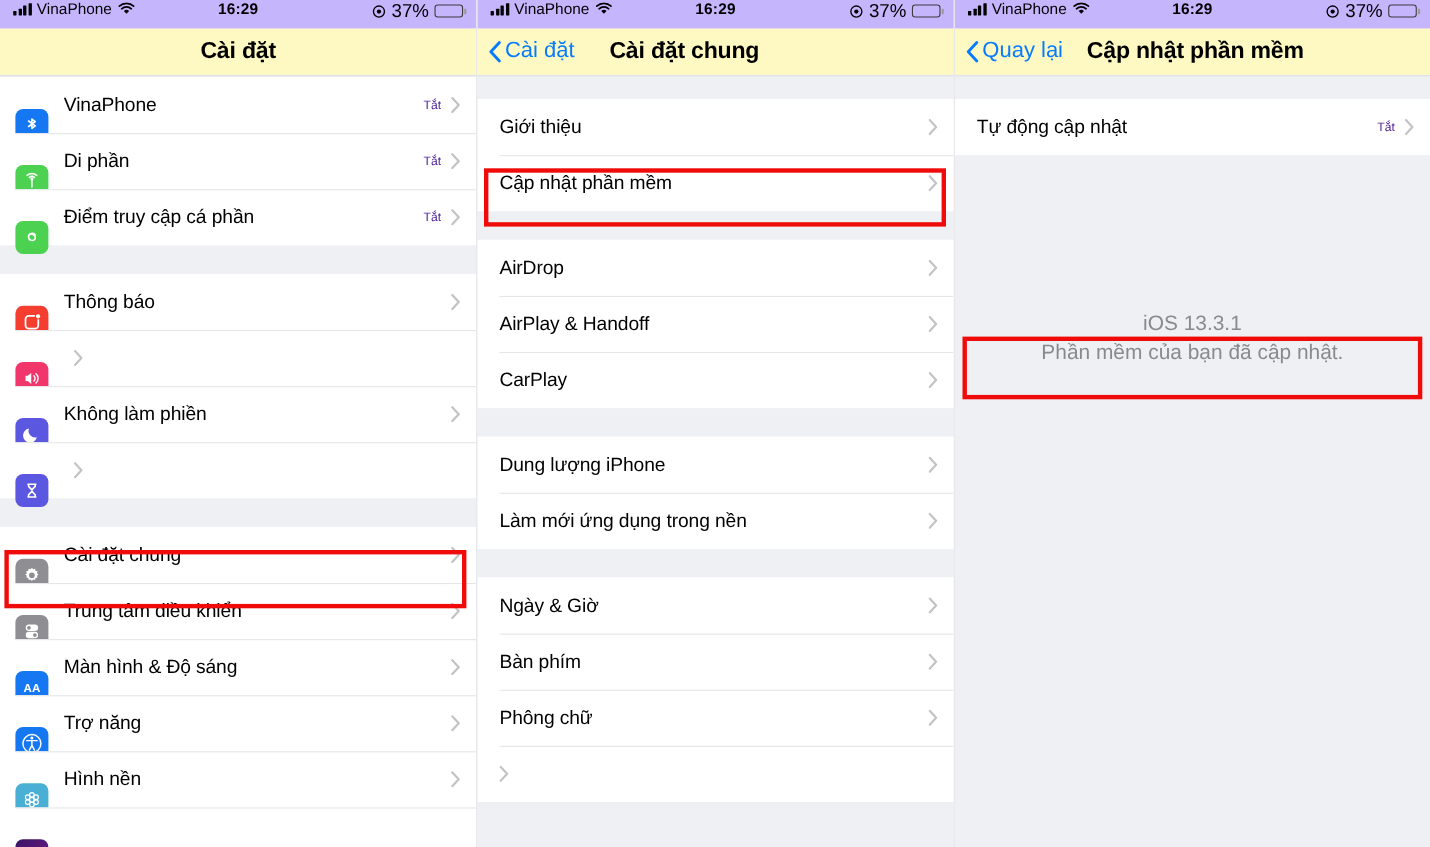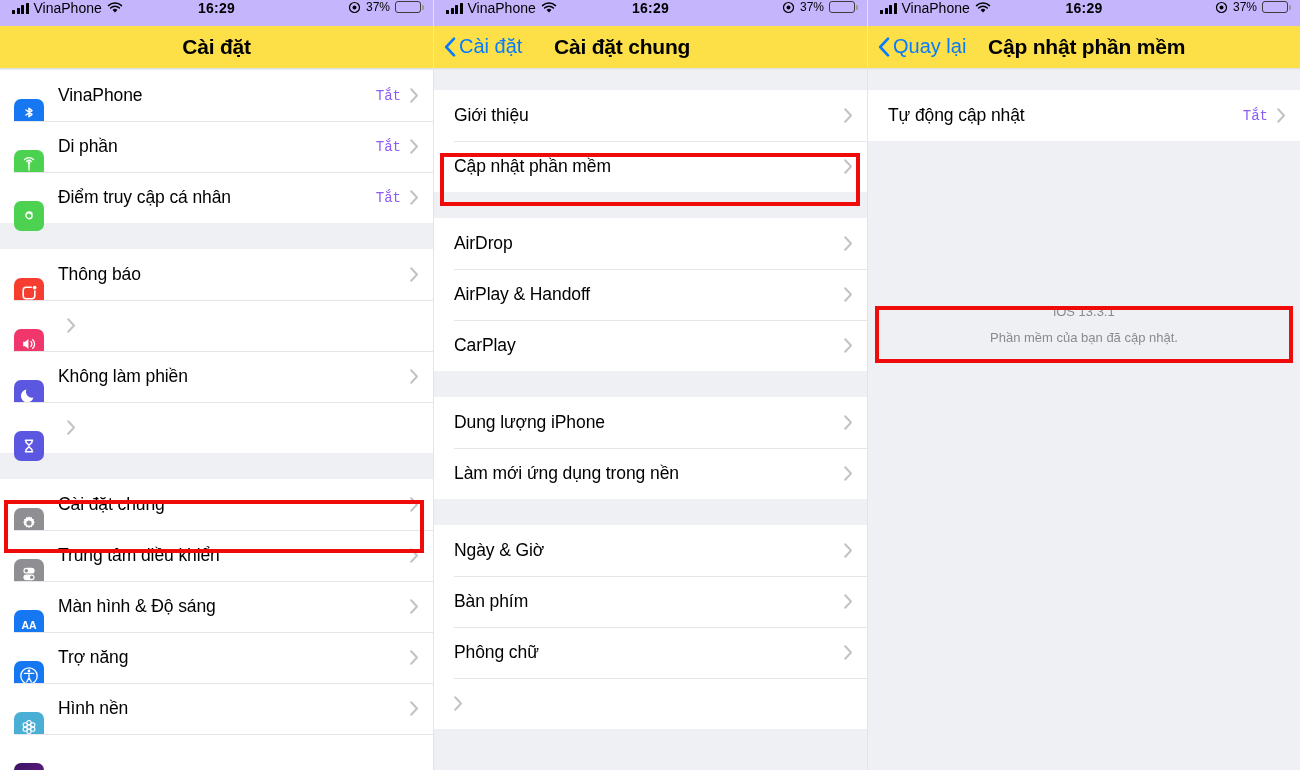--- a/index.html
+++ b/index.html
@@ -46,36 +46,36 @@
   }
   .bars { display: flex; align-items: flex-end; gap: 1.5px; height: 11px; }
   .bars i { display: block; width: 3px; background: #000; border-radius: 0.5px; }
   .bars i:nth-child(1) { height: 4px; }
   .bars i:nth-child(2) { height: 6px; }
   .bars i:nth-child(3) { height: 8.5px; }
   .bars i:nth-child(4) { height: 11px; }
   .carrier { font-size: 14px; font-weight: 500; }
   .wifi { width: 16px; height: 12px; display: block; }
   .loc { width: 13px; height: 13px; display: block; }
-  .batt-pct { font-size: 12px; font-weight: 500; }
+  .batt-pct { font-size: 17px; font-weight: 500; }
   .batt {
     width: 26px; height: 12px;
     border: 1.3px solid #3c3c3c; border-radius: 3px;
     position: relative; padding: 1.3px;
   }
   .batt::after {
     content: ""; position: absolute; right: -3.5px; top: 3px;
     width: 2px; height: 5px; background: #9a9a9e; border-radius: 0 1px 1px 0;
   }
   .batt .fill { height: 100%; width: 37%; background: #000; border-radius: 1px; }
 
   
   .navbar {
     height: 42px;
-    background: #fde047;
+    background: #fef9c3;
     display: flex; align-items: center;
     position: relative;
     padding: 0 10px;
     border-bottom: 1px solid transparent;
   }
   .nav-title {
     position: absolute; left: 0; right: 0;
     text-align: center;
     font-size: 21px; font-weight: 700;
     color: #000;
@@ -114,35 +114,34 @@
   .row.noicon + .row.noicon::before { left: 20px; }
   .icon {
     width: 30px; height: 30px; border-radius: 7px;
     margin-right: 14px;
     flex: 0 0 30px;
     display: flex; align-items: center; justify-content: center;
     overflow: hidden;
     margin-top: 36px;
   }
   .label { font-size: 17.5px; color: #000; letter-spacing: -0.1px; flex: 1; }
-  .value { font-size: 14px; color: #8b5cf6; margin-right: 9px; font-family: Liberation Mono, monospace; }
+  .value { font-size: 11px; color: #4c1d95; margin-right: 9px; }
   .chev {
     width: 9px; height: 15px; flex: 0 0 9px;
   }
 
   
   .update-note {
     position: absolute;
     left: 8px; right: 8px;
     top: 212px;
     text-align: center;
     color: #8a8a8e;
-    font-size: 13px;
+    font-size: 19px;
     line-height: 26px;
-    margin-top: 17px;
   }
 
   
   .redbox {
     position: absolute;
     border: 4px solid #f00b0b;
     pointer-events: none;
     z-index: 20;
   }
   #rb-left   { left: 4px;  top: 500px; width: 420px; height: 53px; }
@@ -213,21 +212,21 @@
           <svg class="chev" viewBox="0 0 9 15">
               <path d="M1.2 1.2 L7 7.5 L1.2 13.8" fill="none" stroke="#c3c3c7" stroke-width="2" stroke-linecap="round" stroke-linejoin="round"></path>
             </svg>
         </div>
         <div class="row">
           <span class="icon" style="background:#4cd250">
             <svg width="20" height="20" viewBox="0 0 20 20">
                 <path d="M13 7.5 a3.3 3.3 0 0 0 -5 -0.6 a3.3 3.3 0 0 0 1 5.5 a3.3 3.3 0 0 0 4 -1.5 a3.3 3.3 0 0 0 -4 -4" fill="none" stroke="#fff" stroke-width="1.5" stroke-linecap="round"></path>
               </svg>
           </span>
-          <span class="label">Điểm truy cập cá nhân</span>
+          <span class="label">Điểm truy cập cá phần</span>
           <span class="value">Tắt</span>
           <svg class="chev" viewBox="0 0 9 15">
               <path d="M1.2 1.2 L7 7.5 L1.2 13.8" fill="none" stroke="#c3c3c7" stroke-width="2" stroke-linecap="round" stroke-linejoin="round"></path>
             </svg>
         </div>
       </div>
 
       <div class="gap"></div>
 
       <div class="group">

